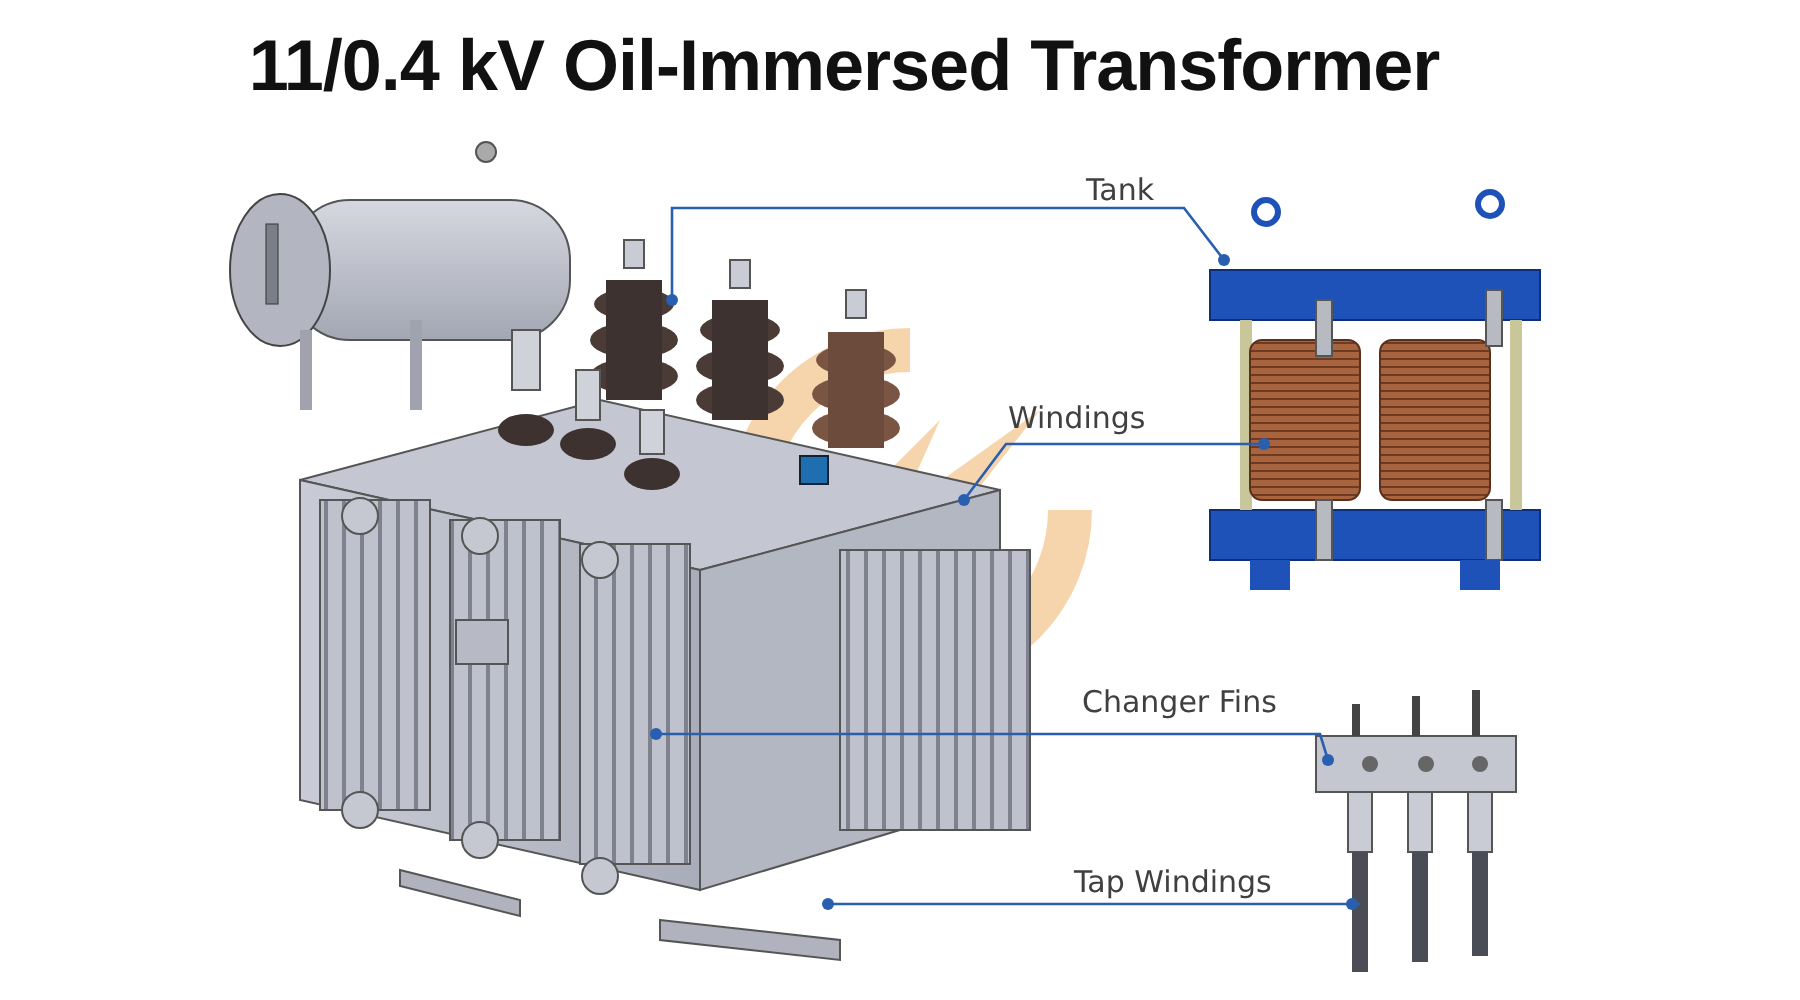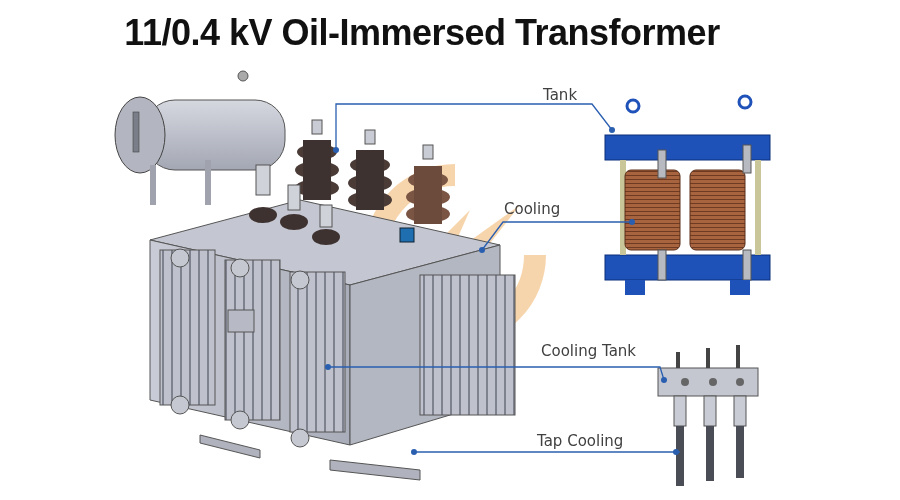--- a/index.html
+++ b/index.html
@@ -148,15 +148,15 @@
     <circle cx="482" cy="250" r="3"></circle>
     <circle cx="632" cy="222" r="3"></circle>
     <circle cx="328" cy="367" r="3"></circle>
     <circle cx="664" cy="380" r="3"></circle>
     <circle cx="414" cy="452" r="3"></circle>
     <circle cx="676" cy="452" r="3"></circle>
   </g>
 </svg>
 
 <div class="callout" style="left:543px; top:86px;">Tank</div>
-<div class="callout" style="left:504px; top:200px;">Cooling</div>
-<div class="callout" style="left:541px; top:342px;">Cooling Tank</div>
-<div class="callout" style="left:537px; top:432px;">Tap Cooling</div>
+<div class="callout" style="left:504px; top:200px;">Windings</div>
+<div class="callout" style="left:541px; top:342px;">Changer Fins</div>
+<div class="callout" style="left:537px; top:432px;">Tap Windings</div>
 
 </body></html>

